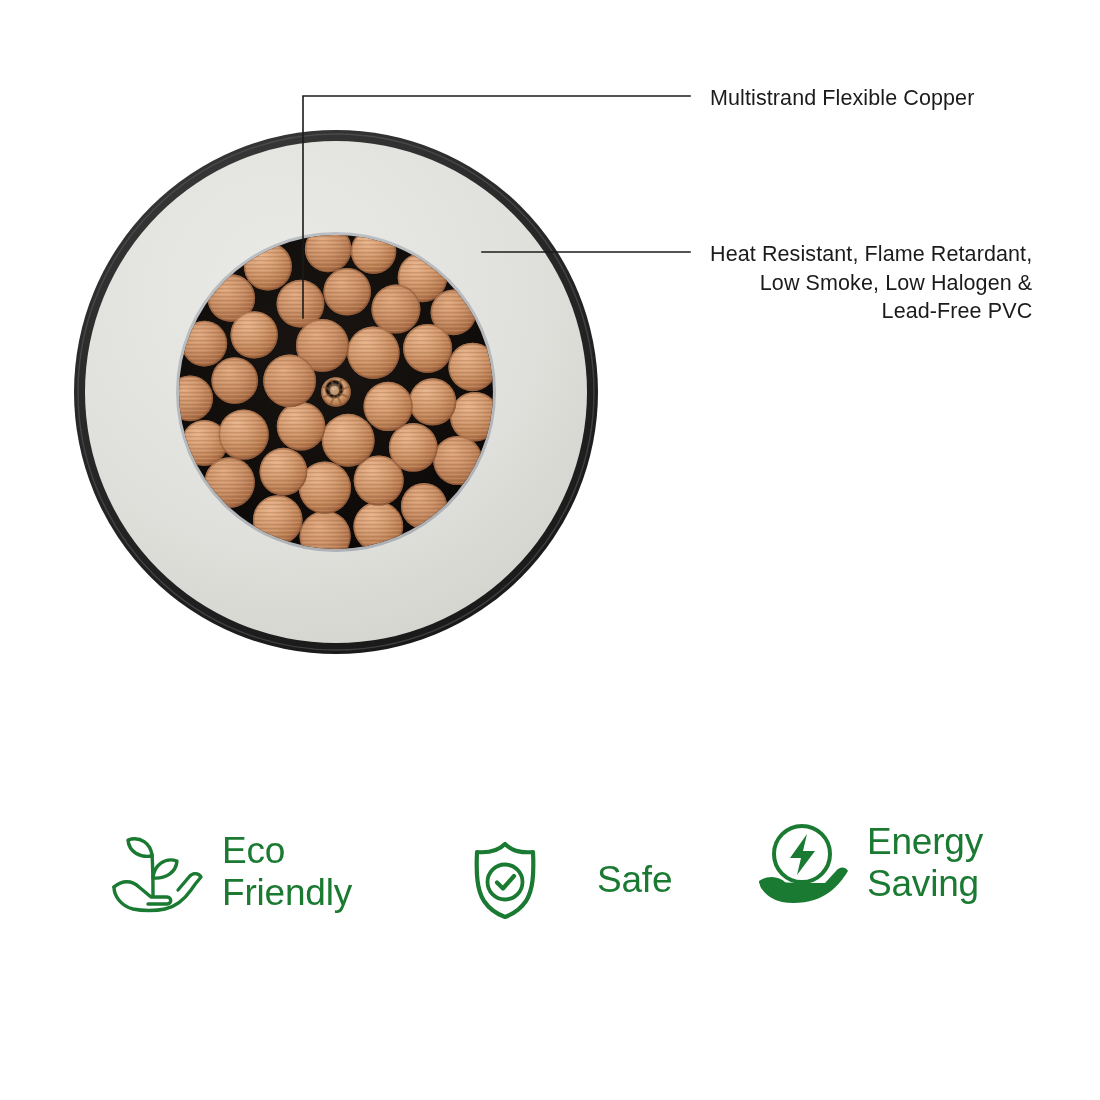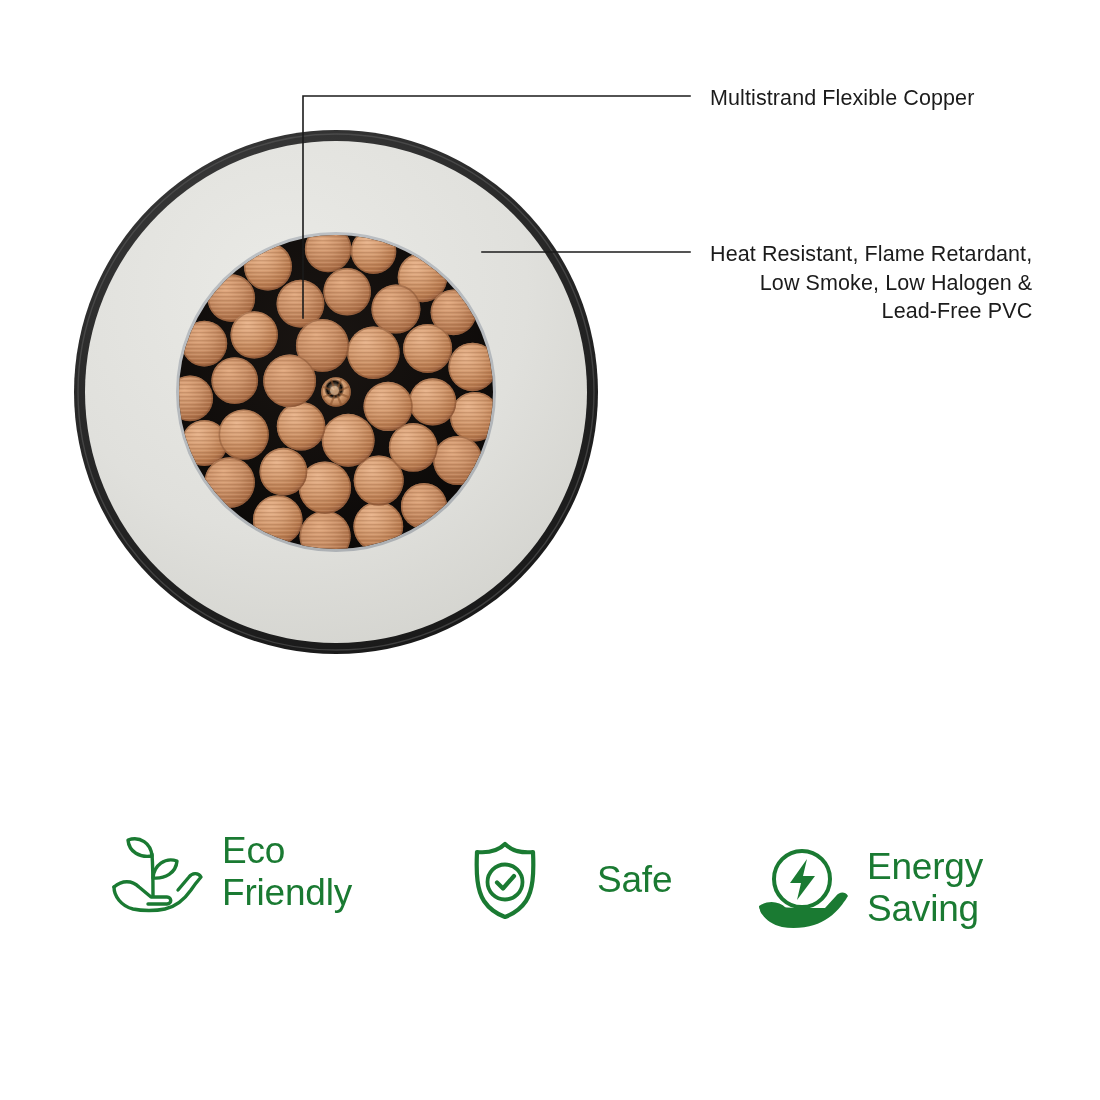--- a/index.html
+++ b/index.html
@@ -64,21 +64,21 @@
   .feature-label {
     color: #1a7a32;
     font-family: "Liberation Sans", sans-serif;
     font-size: 37px;
     line-height: 42px;
     white-space: pre-line;
     letter-spacing: -0.2px;
   }
   #feature-eco      { left: 112px; top: 12px; }
   #feature-safe     { left: 468px; top: 22px; }
-  #feature-energy   { left: 757px; top: 28px; }
+  #feature-energy   { left: 757px; top: 3px; }
   #feature-safe .feature-label { line-height: 48px; margin-left: 37px; }
 </style>
 </head>
 <body>
 
 <div id="stage">
 
   <svg id="cable-svg" width="1100" height="1100" viewBox="0 0 1100 1100" style="position:absolute;left:0;top:0;">
     <defs>
       <radialGradient id="jacketGrad" cx="42%" cy="32%" r="78%">

